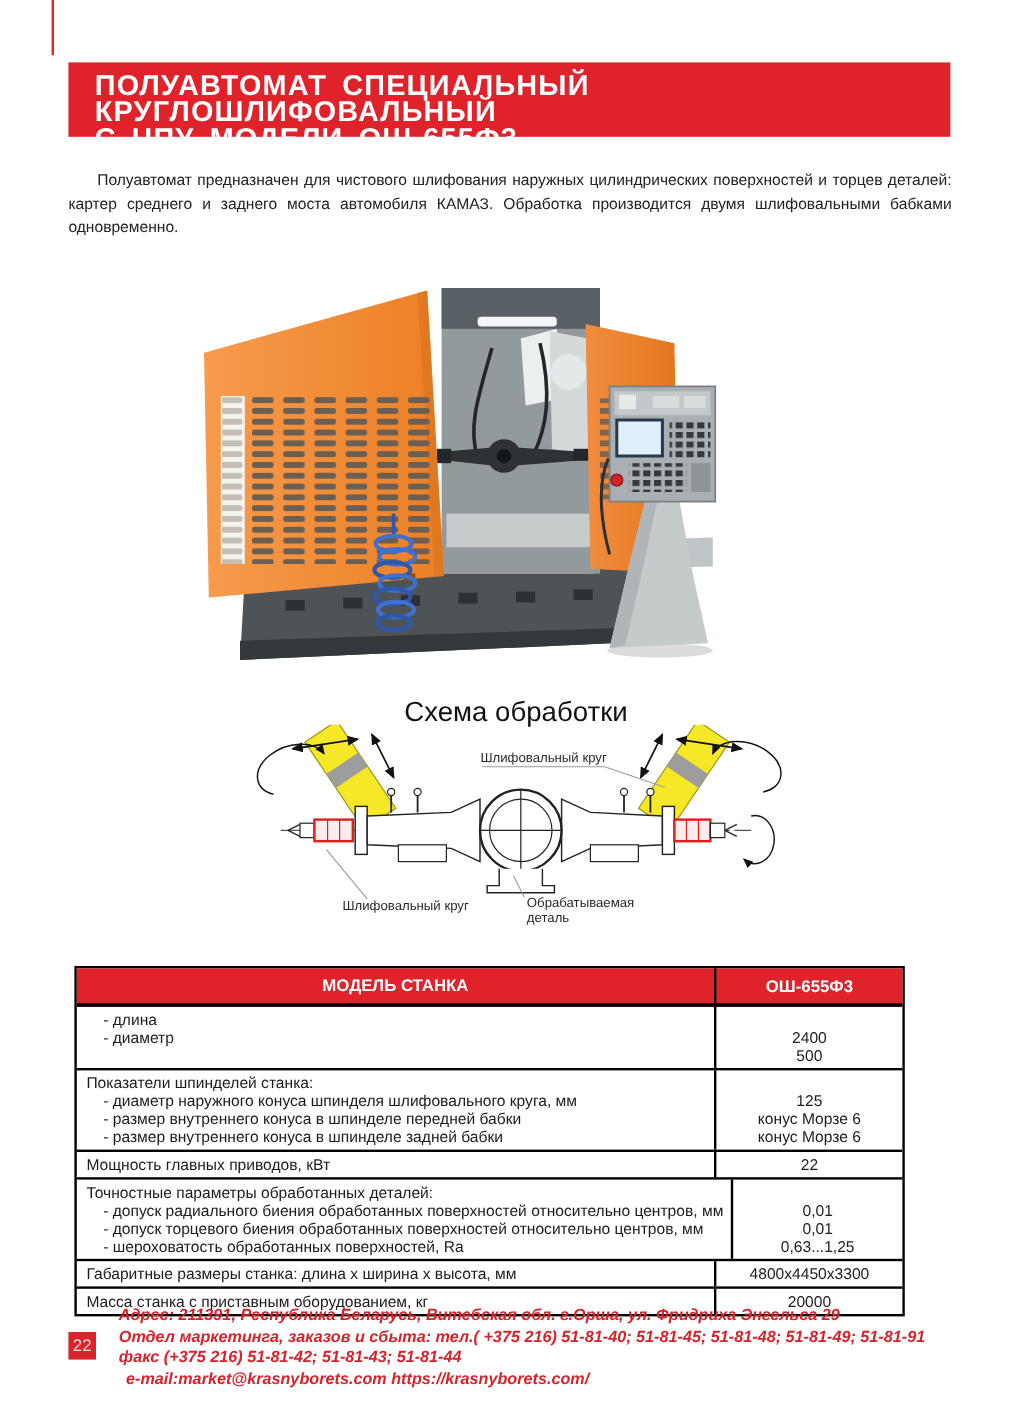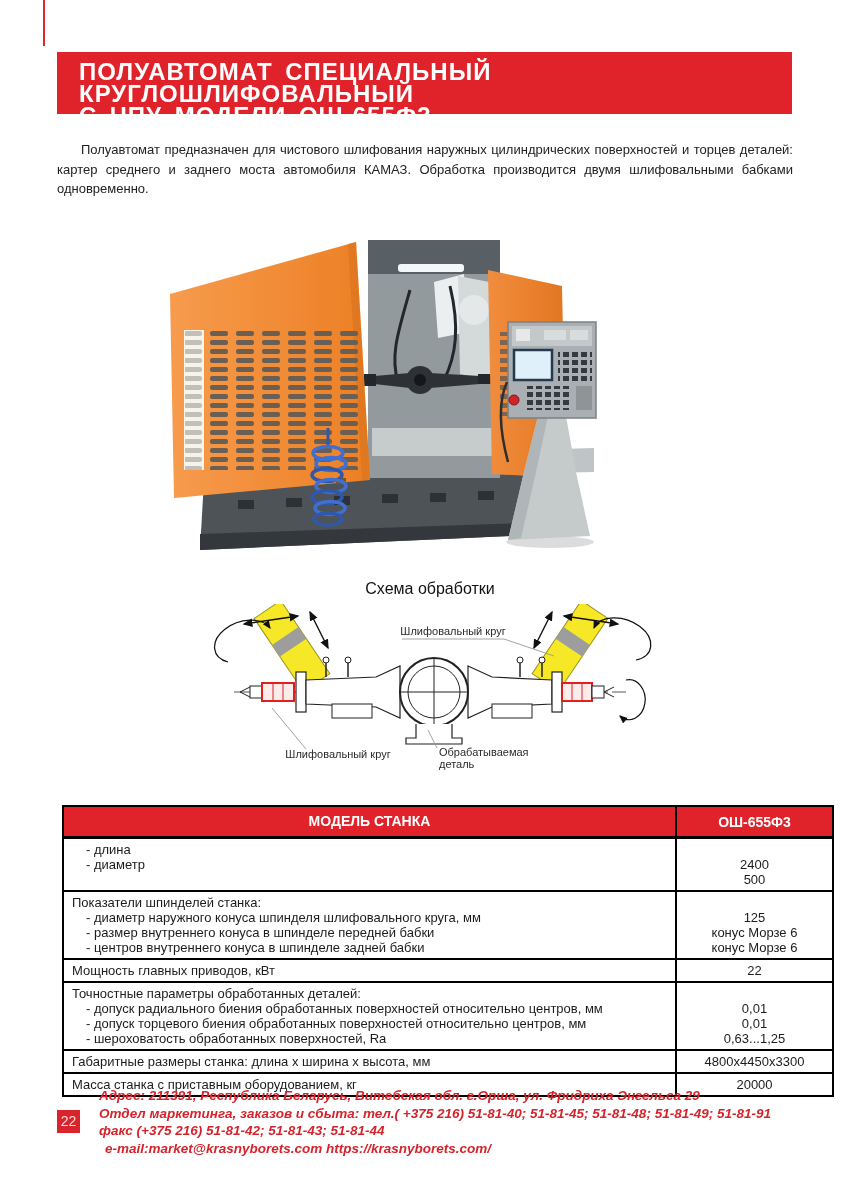--- a/index.html
+++ b/index.html
@@ -20,26 +20,26 @@
   
   .intro{
     position:absolute; left:57px; top:140px; width:736px;
     font-size:13px; line-height:19.5px; text-align:justify; text-indent:24px; color:#222222;
   }
   
   .photo{position:absolute; left:158px; top:232px; width:450px; height:330px;}
   
   .diagram-title{
     position:absolute; left:215px; top:580px; width:430px; text-align:center;
-    font-size:16px; color:#111111;
+    font-size:23px; color:#111111;
   }
   .diagram{position:absolute; left:206px; top:604px; width:450px; height:168px;}
   
   .spec-table{
-    position:absolute; left:62px; top:805px; width:772px;
+    position:absolute; left:62px; top:805px; width:692px;
     border:2px solid #000; font-size:13px; box-sizing:border-box; background:#fff;
   }
   .t-head{display:flex; background:#e0232b; color:#fff; font-weight:bold;
     border-bottom:3px solid #000; height:29px; align-items:center; font-size:14px;}
   .t-head .hl{flex:1; text-align:center; border-right:2px solid #000; height:29px; line-height:29px;}
   .t-head .hr{width:155px; text-align:center;}
   .t-row{display:flex; border-bottom:2px solid #000;}
   .t-row:last-child{border-bottom:none;}
   .t-left{flex:1; border-right:2px solid #000; padding:3px 6px 3px 8px; box-sizing:border-box;}
   .t-right{width:155px; text-align:center; padding:3px 4px; box-sizing:border-box;}
@@ -261,21 +261,21 @@
         <div class="tv">2400</div>
         <div class="tv">500</div>
       </div>
     </div>
 
     <div class="t-row">
       <div class="t-left">
         <div class="tl">Показатели шпинделей станка:</div>
         <div class="tl sub">- диаметр наружного конуса шпинделя шлифовального круга, мм</div>
         <div class="tl sub">- размер внутреннего конуса в шпинделе передней бабки</div>
-        <div class="tl sub">- центров внутреннего конуса в шпинделе задней бабки</div>
+        <div class="tl sub">- размер внутреннего конуса в шпинделе задней бабки</div>
       </div>
       <div class="t-right">
         <div class="tv"></div>
         <div class="tv">125</div>
         <div class="tv">конус Морзе 6</div>
         <div class="tv">конус Морзе 6</div>
       </div>
     </div>
 
     <div class="t-row">

